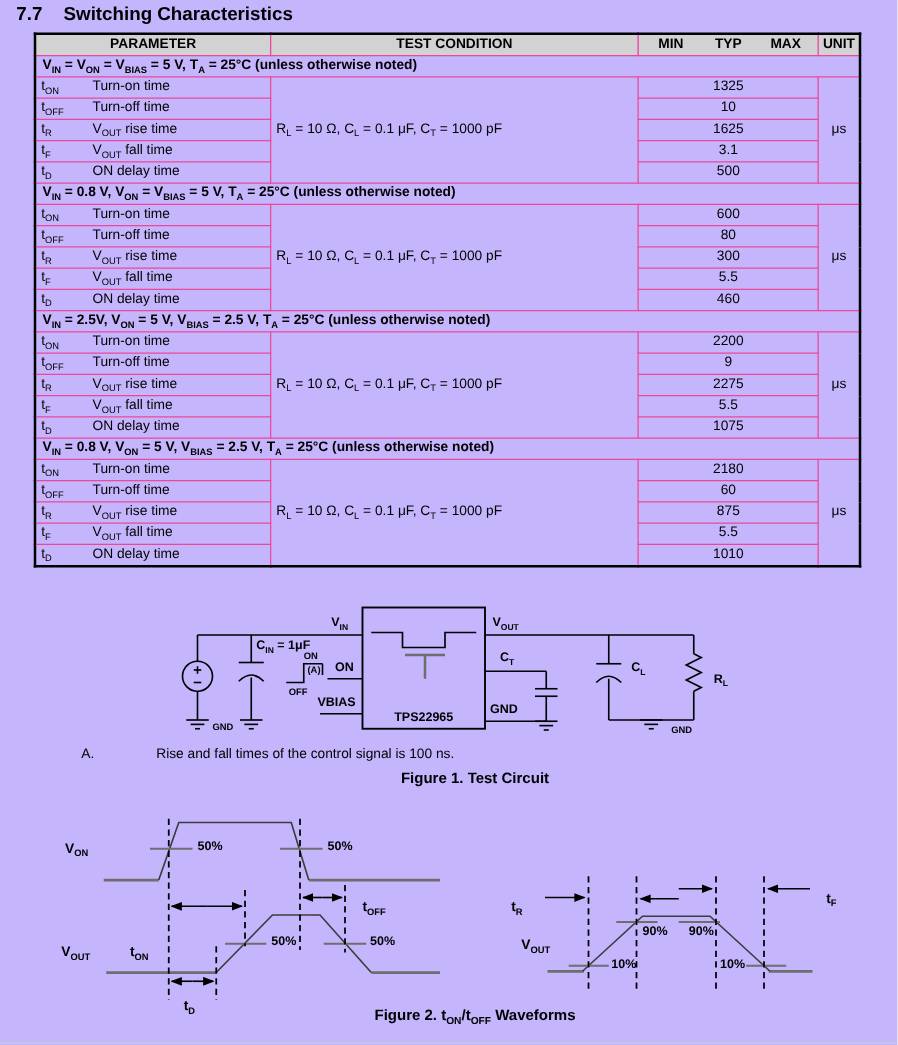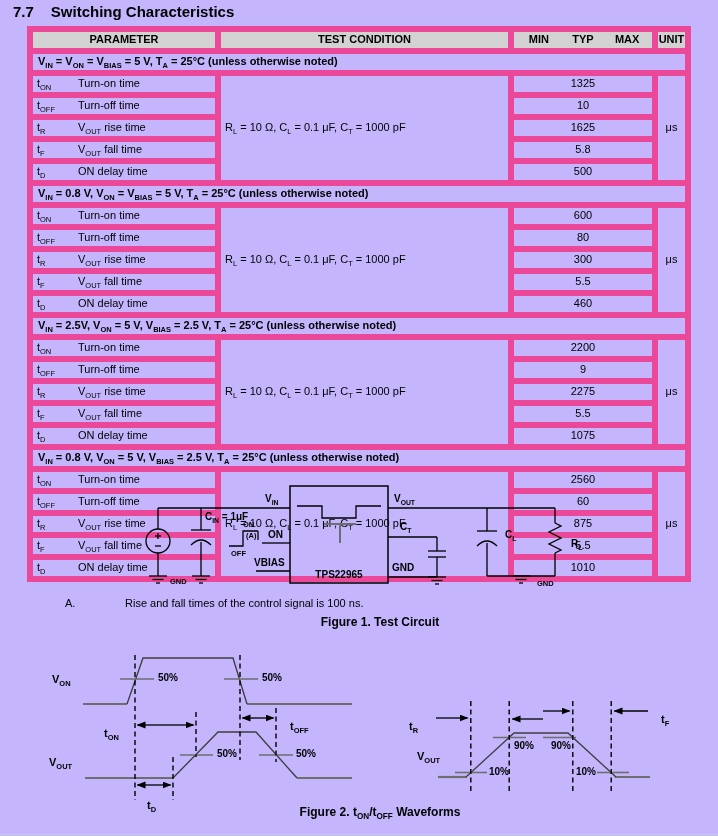--- a/index.html
+++ b/index.html
@@ -4,21 +4,21 @@
 <style>
   html,body{margin:0;padding:0;background:#fff;}
   .page{position:relative;width:718px;height:836px;background:#c4b5fd;overflow:hidden;
         font-family:"Liberation Sans",sans-serif;color:#000;}
   
   .heading{position:absolute;left:13px;top:3px;font-size:15px;font-weight:bold;}
   .heading .num{margin-right:17px;}
   
   table.spec{position:absolute;left:27px;top:26px;width:662px;border-collapse:collapse;
              table-layout:fixed;font-size:11px;border:2px solid #000;}
-  table.spec th,table.spec td{border:6px solid #ec4899;height:16px;line-height:1.05;
+  table.spec th,table.spec td{border:1px solid #ec4899;height:16px;line-height:1.05;
              padding:0 4px;overflow:hidden;white-space:nowrap;}
   table.spec thead th{background:#d2d2d2;font-weight:bold;text-align:center;padding:0;}
   th.mtm span{display:inline-block;width:32%;text-align:center;}
   tr.sec td{font-weight:bold;padding-left:5px;}
   td.p{padding-left:5px;}
   .sym{display:inline-block;width:41px;}
   td.cond{padding-left:12px;vertical-align:middle;}
   td.val{text-align:center;margin-top:21px;}
   td.unit{text-align:center;}
   sub{font-size:68%;line-height:0;}
@@ -69,21 +69,21 @@
       <tr>
           <td class="p"><span class="sym">t<sub>OFF</sub></span><span>Turn-off time</span></td>
           <td class="val">10</td>
         </tr>
       <tr>
           <td class="p"><span class="sym">t<sub>R</sub></span><span>V<sub>OUT</sub> rise time</span></td>
           <td class="val">1625</td>
         </tr>
       <tr>
           <td class="p"><span class="sym">t<sub>F</sub></span><span>V<sub>OUT</sub> fall time</span></td>
-          <td class="val">5.8</td>
+          <td class="val">3.1</td>
         </tr>
       <tr>
           <td class="p"><span class="sym">t<sub>D</sub></span><span>ON delay time</span></td>
           <td class="val">500</td>
         </tr>
 
       <tr class="sec">
           <td colspan="4">V<sub>IN</sub> = 0.8 V, V<sub>ON</sub> = V<sub>BIAS</sub> = 5 V, T<sub>A</sub> = 25°C (unless otherwise noted)</td>
         </tr>
       <tr>
@@ -134,21 +134,21 @@
           <td class="p"><span class="sym">t<sub>D</sub></span><span>ON delay time</span></td>
           <td class="val">1075</td>
         </tr>
 
       <tr class="sec">
           <td colspan="4">V<sub>IN</sub> = 0.8 V, V<sub>ON</sub> = 5 V, V<sub>BIAS</sub> = 2.5 V, T<sub>A</sub> = 25°C (unless otherwise noted)</td>
         </tr>
       <tr>
         <td class="p"><span class="sym">t<sub>ON</sub></span><span>Turn-on time</span></td>
         <td class="cond" rowspan="5">R<sub>L</sub> = 10 Ω, C<sub>L</sub> = 0.1 μF, C<sub>T</sub> = 1000 pF</td>
-        <td class="val">2560</td>
+        <td class="val">2180</td>
         <td class="unit" rowspan="5">μs</td>
       </tr>
       <tr>
           <td class="p"><span class="sym">t<sub>OFF</sub></span><span>Turn-off time</span></td>
           <td class="val">60</td>
         </tr>
       <tr>
           <td class="p"><span class="sym">t<sub>R</sub></span><span>V<sub>OUT</sub> rise time</span></td>
           <td class="val">875</td>
         </tr>
@@ -327,21 +327,21 @@
   <div class="note" style="left:65px;top:597px;">A.</div>
   <div class="note" style="left:85px;top:597px;margin-left:40px;">Rise and fall times of the control signal is 100 ns.</div>
   <div class="caption" style="top:615px;">Figure 1.  Test Circuit</div>
 
   <div class="lbl m" style="left:52px;top:663px;">V<sub>ON</sub></div>
   <div class="lbl m" style="left:49px;top:746px;">V<sub>OUT</sub></div>
   <div class="lbl" style="left:158px;top:672px;">50%</div>
   <div class="lbl" style="left:262px;top:672px;">50%</div>
   <div class="lbl" style="left:217px;top:748px;">50%</div>
   <div class="lbl" style="left:296px;top:748px;">50%</div>
-  <div class="lbl m" style="left:104px;top:717px;text-align:right;">t<sub>ON</sub></div>
+  <div class="lbl m" style="left:104px;top:746px;text-align:right;">t<sub>ON</sub></div>
   <div class="lbl m" style="left:290px;top:710px;">t<sub>OFF</sub></div>
   <div class="lbl m" style="left:147px;top:789px;">t<sub>D</sub></div>
   <div class="lbl m" style="left:409px;top:710px;">t<sub>R</sub></div>
   <div class="lbl m" style="left:661px;top:703px;">t<sub>F</sub></div>
   <div class="lbl m" style="left:417px;top:740px;">V<sub>OUT</sub></div>
   <div class="lbl" style="left:514px;top:740px;">90%</div>
   <div class="lbl" style="left:551px;top:740px;">90%</div>
   <div class="lbl" style="left:489px;top:766px;">10%</div>
   <div class="lbl" style="left:576px;top:766px;">10%</div>
 

